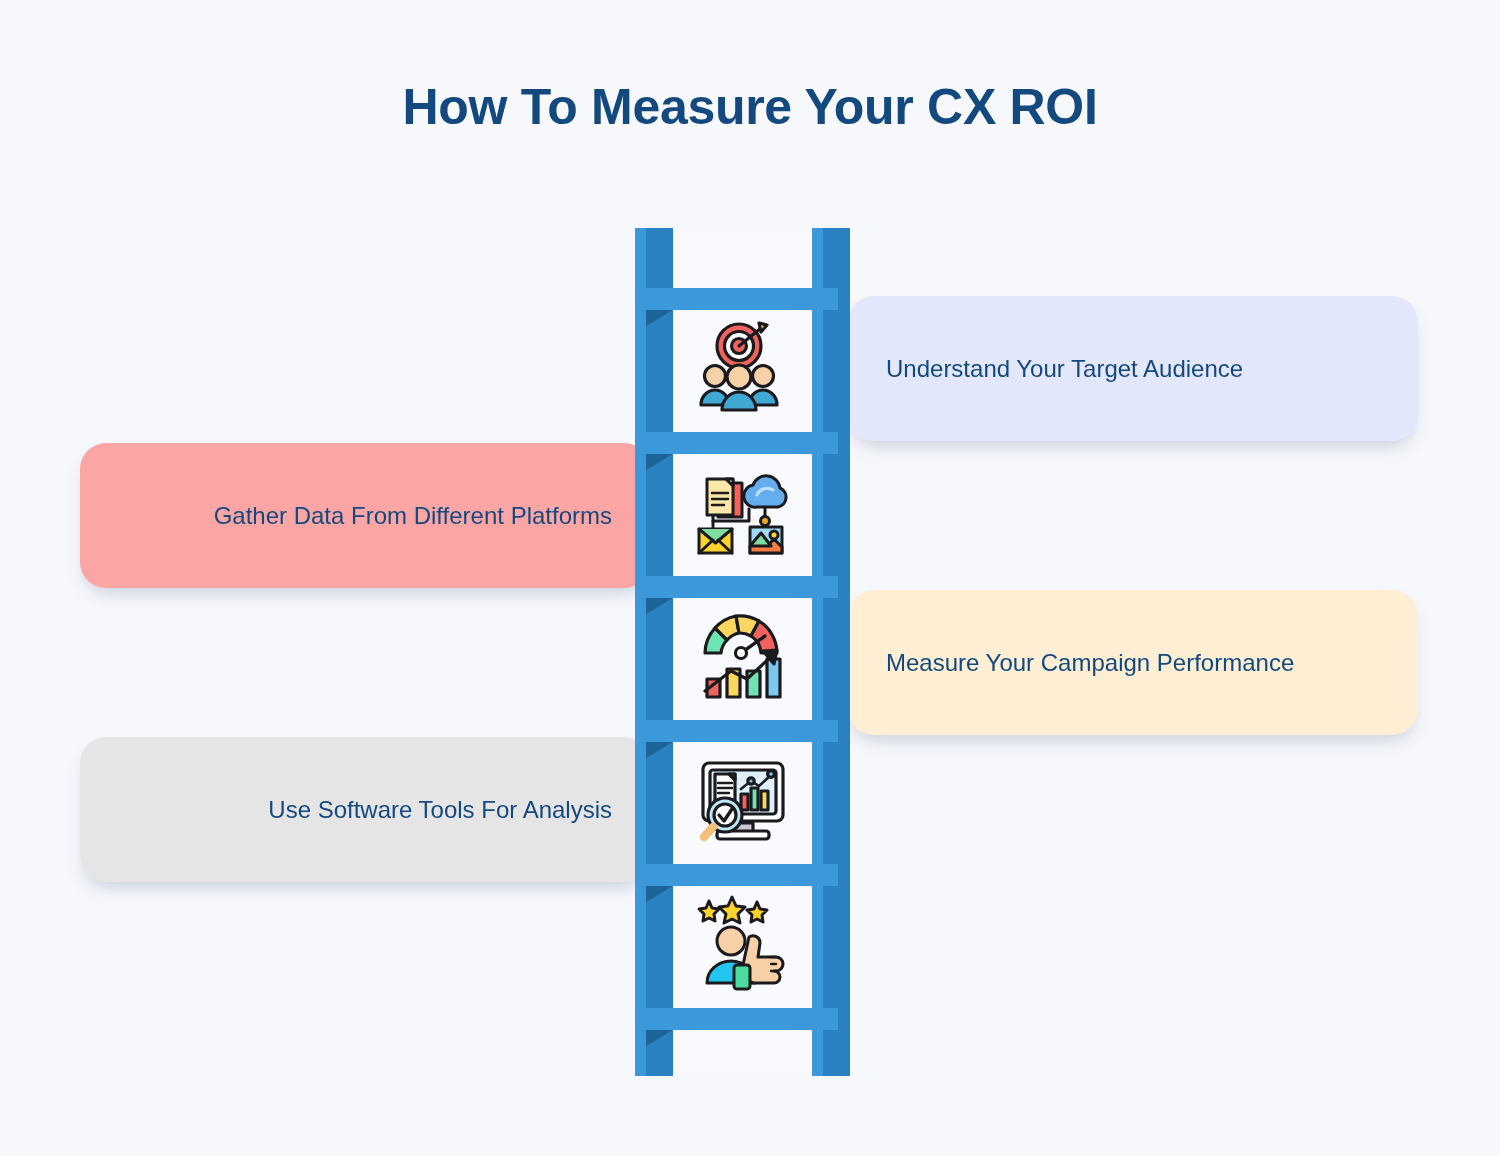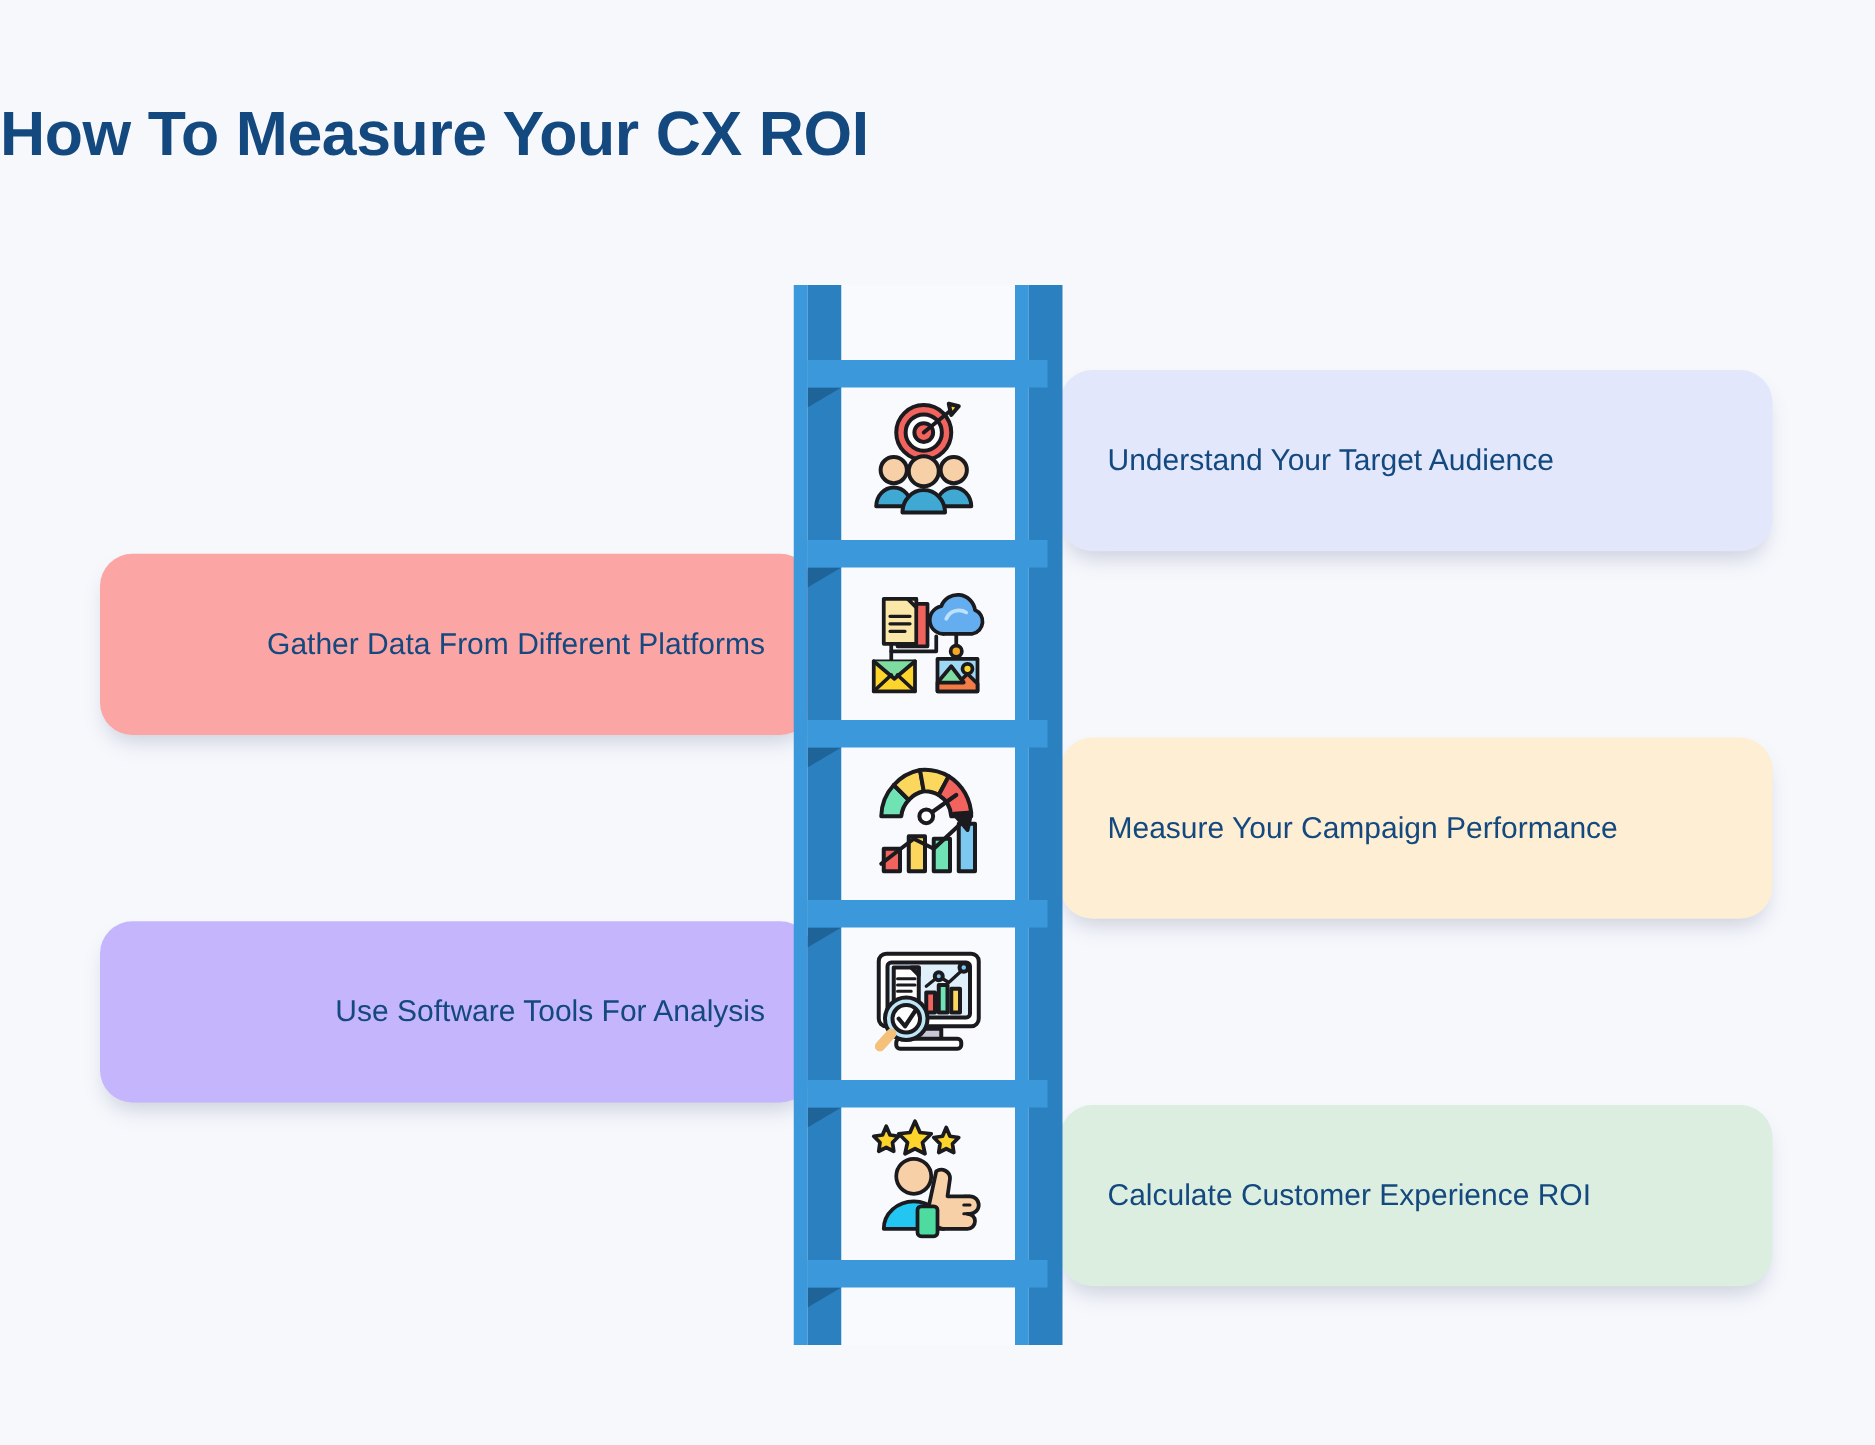--- a/index.html
+++ b/index.html
@@ -7,20 +7,21 @@
     width:1500px; height:1156px;
     background:#f6f8fc;
     font-family:"Liberation Sans", sans-serif;
     overflow:hidden;
   }
   #stage { position:relative; width:1500px; height:1156px; }
 
   
   .title {
     position:absolute; left:0; top:78px; width:1500px;
+    text-align:center;
     font-size:50px; font-weight:bold; letter-spacing:-0.3px;
     color:#134a80;
   }
 
   
   .card {
     position:absolute;
     border-radius:26px;
     box-shadow:0 10px 18px -6px rgba(80,90,130,0.28);
     display:flex; align-items:center;
@@ -81,25 +82,22 @@
 
   <div class="card right card-1" style="background: rgb(227, 231, 251);">
     <div class="card-text" style="color: rgb(20, 73, 127);">Understand Your Target Audience</div>
   </div>
   <div class="card left card-2" style="background: #fca5a5;">
     <div class="card-text" style="color: rgb(20, 73, 127);">Gather Data From Different Platforms</div>
   </div>
   <div class="card right card-3" style="background: rgb(253, 238, 212);">
     <div class="card-text" style="color: rgb(20, 73, 127);">Measure Your Campaign Performance</div>
   </div>
-  <div class="card left card-4" style="background: #c4b5fd; padding-left: 20px;">
+  <div class="card left card-4" style="background: #e5e5e5; padding-left: 20px;">
     <div class="card-text" style="color: rgb(20, 73, 127);">Use Software Tools For Analysis</div>
-  </div>
-  <div class="card right card-5" style="background: rgb(219, 238, 223);">
-    <div class="card-text" style="color: rgb(20, 73, 127);">Calculate Customer Experience ROI</div>
   </div>
 
   <div style="position:absolute;left:660px;top:228px;width:165px;height:848px;background:#f8fafd;z-index:3;"></div>
 
   <div class="icon-cell" style="top:308px;">
     <svg width="108" height="96" viewBox="0 0 108 96">
       <g stroke="#1b1b1f" stroke-width="3.2" stroke-linejoin="round" stroke-linecap="round">
         <circle cx="50" cy="27" r="22" fill="#f2635e"></circle>
         <circle cx="50" cy="27" r="14.5" fill="#ffffff"></circle>
         <circle cx="50" cy="27" r="7.5" fill="#f2635e"></circle>

